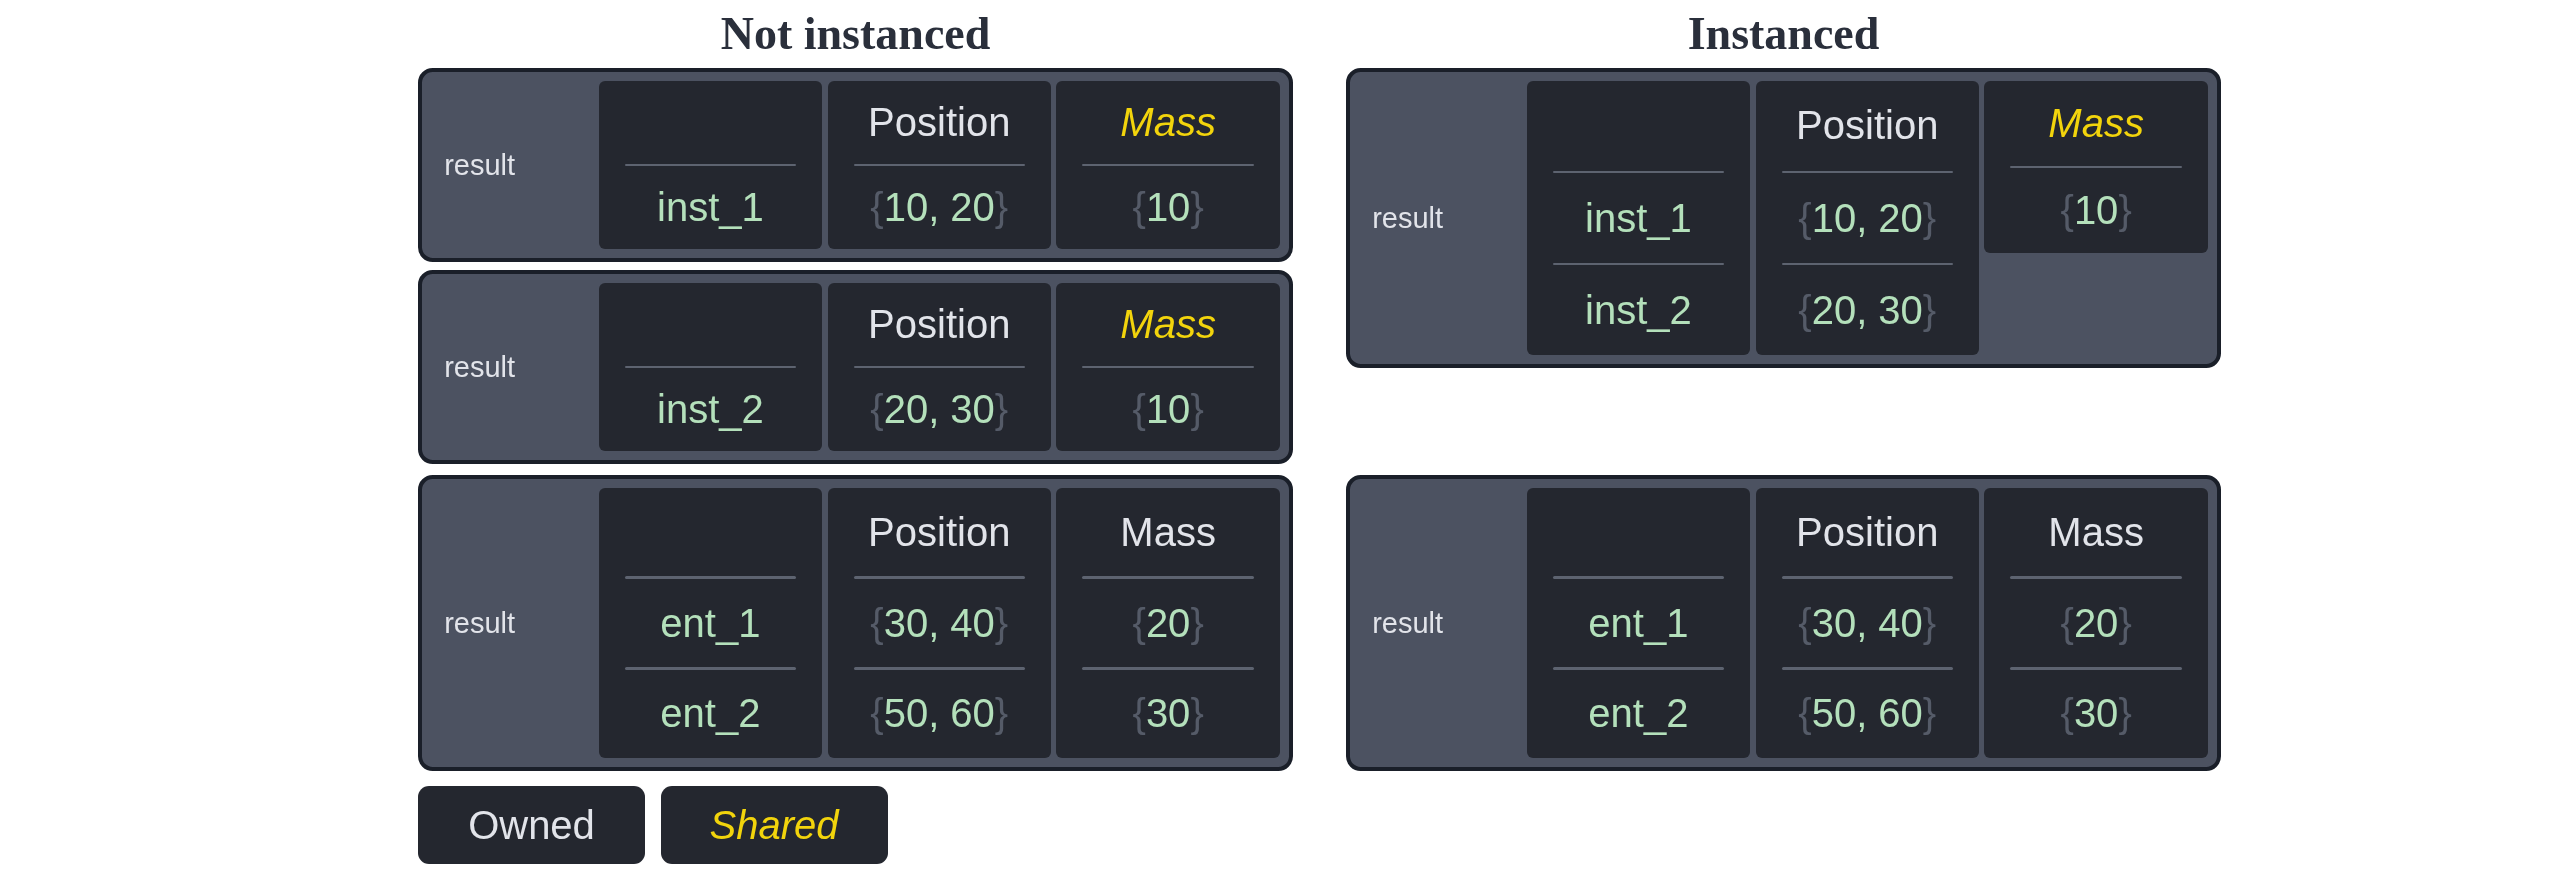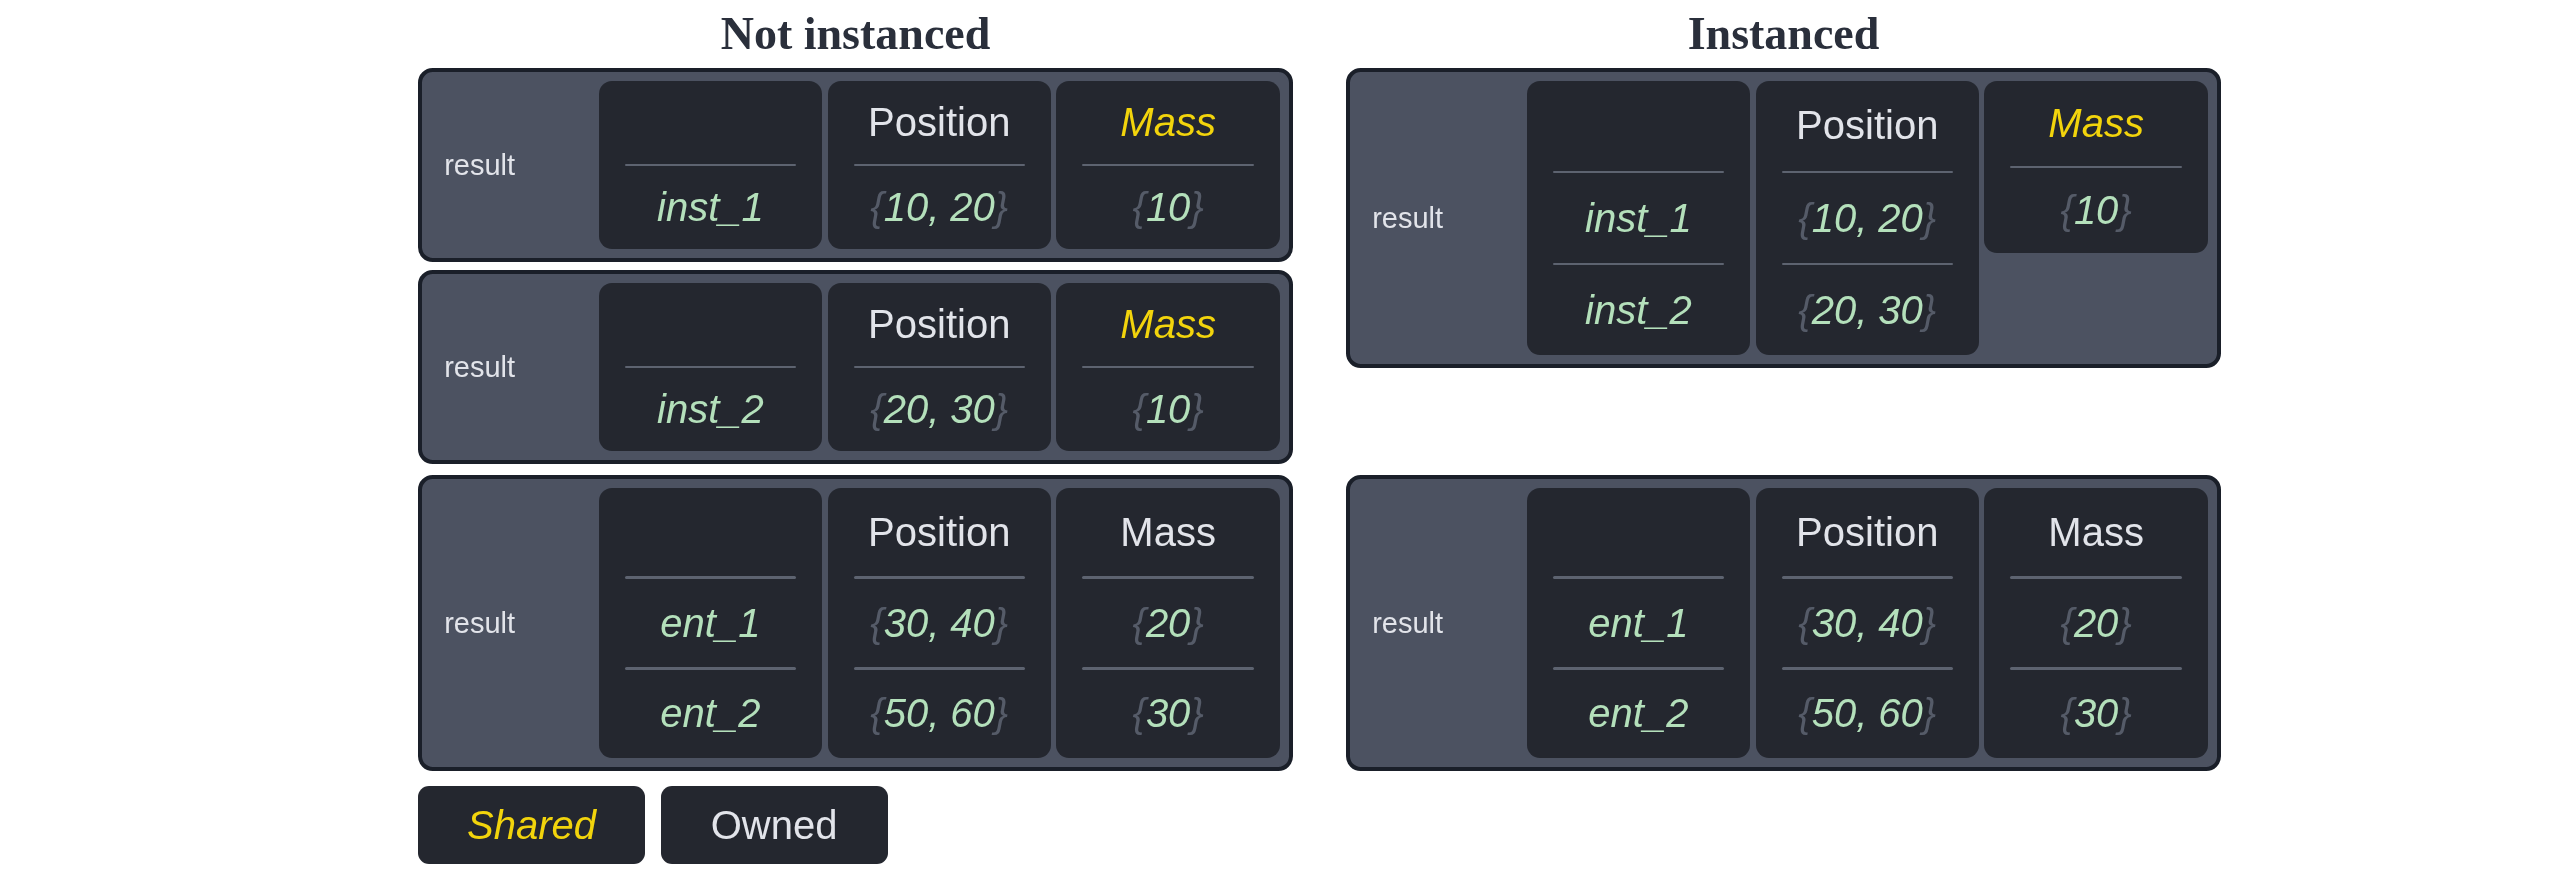--- a/index.html
+++ b/index.html
@@ -39,31 +39,31 @@
   .result-label{
     flex:none;width:162px;box-sizing:border-box;
     display:flex;align-items:center;
     padding-left:13px;
     font-size:29px;color:var(--text_light,#e2e4ea);
   }
   .cols{flex:1;display:flex;gap:5.5px;}
   .col{
     flex:1;min-width:0;
     background:var(--cell_bg,#24272f);
-    border-radius:13px;
+    border-radius:6px;
     display:flex;flex-direction:column;
   }
   .col.short{align-self:flex-start;}
   .seg{
     flex:1;display:flex;align-items:center;justify-content:center;
     font-size:40px;color:var(--text_light,#e2e4ea);
     white-space:nowrap;
   }
   .seg.header.shared{color:var(--shared_yellow,#f2d40c);font-style:italic;}
-  .seg.value{color:var(--value_green,#b4e0bb);font-style:italic;}
+  .seg.value{color:var(--value_green,#b4e0bb);}
   .seg.value .brace{color:var(--brace_gray,#555b68);}
   .divider{
     flex:none;height:2.8px;border-radius:1.8px;
     background:var(--divider,#5d6370);
     margin:0 26px;
   }
   .legend{
     position:absolute;left:0;top:786px;
     display:flex;gap:15.6px;
   }
@@ -179,24 +179,24 @@
                 <span class="brace">{</span>
                 <span>30</span>
                 <span class="brace">}</span>
               </div>
             </div>
           </div>
         </div>
       </div>
     <div class="legend">
       <div class="legend-box">
+        <span class="owned-text">Owned</span>
+      </div>
+      <div class="legend-box">
         <span class="shared-text">Shared</span>
-      </div>
-      <div class="legend-box">
-        <span class="owned-text">Owned</span>
       </div>
     </div>
   </section>
 
   <section class="sec sec-right">
     <h2 class="title">Instanced</h2>
     <div class="boxes">
         <div class="box">
           <div class="result-label">result</div>
           <div class="cols">

